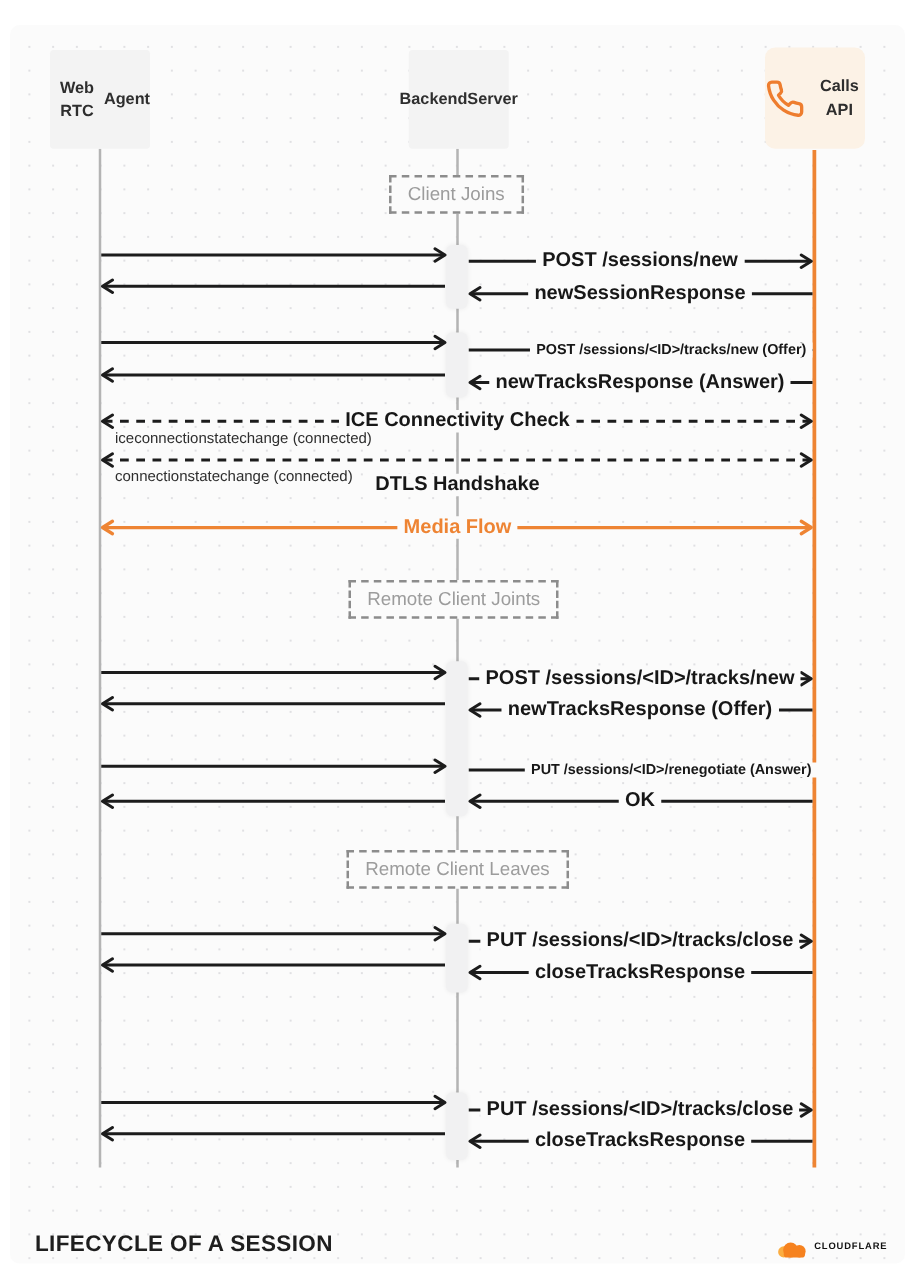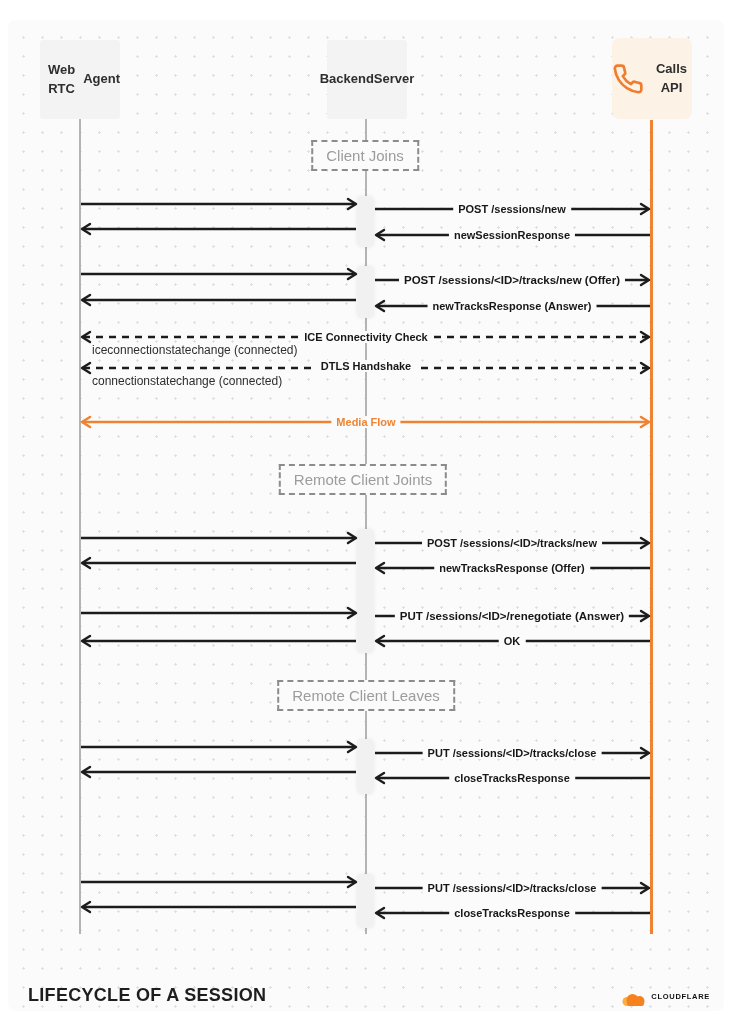--- a/index.html
+++ b/index.html
@@ -21,23 +21,23 @@
     font-weight:bold; font-size:13px; color:#2E2E2E; text-align:center; line-height:1.4;
   }
   .actor.api { background:#FCF2E6; border-radius:8px; gap:7px;text-align:center; }
   .bar {
     position:absolute; left:357px; width:17px; background:#F1F1F2;
     border-radius:5px; box-shadow:0 0 4px rgba(0,0,0,0.07);
   }
   svg.arrows { position:absolute; left:0; top:0; pointer-events:none; }
   .msg-label {
     position:absolute; transform:translate(-50%,-50%); background:#FBFBFB;
-    padding:0 5px; font-weight:bold; font-size:11px; color:#171717; white-space:nowrap;
+    padding:0 5px; font-weight:bold; font-size:16px; color:#171717; white-space:nowrap;
   }
-  .msg-label.long { font-size:11.5px; }
+  .msg-label.long { font-size:11.5px;margin-left:25px; }
   .msg-label.orange { color:#EE8433; }
   .note {
     position:absolute; font-size:12px; color:#2E2E2E; white-space:nowrap; background:transparent;text-align:center;
   }
   .phase {
     position:absolute; transform:translateX(-50%); border:2px dashed #8C8C8C;
     color:#9C9C9C; font-size:15px; padding:5px 13px; background:#FBFBFB; white-space:nowrap;
   }
   .title {
     position:absolute; left:28px; top:985px; font-size:18px; font-weight:bold;
@@ -129,21 +129,21 @@
   <div class="phase" style="left:365px; top:140px;">Client Joins</div>
   <div class="phase" style="left:363px; top:464px;">Remote Client Joints</div>
   <div class="phase" style="left:366px; top:680px;">Remote Client Leaves</div>
 
   <span class="msg-label" style="left:512px; top:209px;">POST /sessions/new</span>
   <span class="msg-label" style="left:512px; top:235px;">newSessionResponse</span>
   <span class="msg-label long" style="left:512px; top:280px;">POST /sessions/&lt;ID&gt;/tracks/new (Offer)</span>
   <span class="msg-label" style="left:512px; top:306px;">newTracksResponse (Answer)</span>
   <span class="msg-label" style="left:366px; top:337px;">ICE Connectivity Check</span>
   <span class="note" style="left:92px; top:343px;">iceconnectionstatechange (connected)</span>
-  <span class="msg-label" style="left:366px; top:366px;">DTLS Handshake</span>
+  <span class="msg-label" style="left:366px; top:388px;">DTLS Handshake</span>
   <span class="note" style="left:92px; top:374px;">connectionstatechange (connected)</span>
   <span class="msg-label orange" style="left:366px; top:422px;">Media Flow</span>
   <span class="msg-label" style="left:512px; top:543px;">POST /sessions/&lt;ID&gt;/tracks/new</span>
   <span class="msg-label" style="left:512px; top:568px;">newTracksResponse (Offer)</span>
   <span class="msg-label long" style="left:512px; top:616px;">PUT /sessions/&lt;ID&gt;/renegotiate (Answer)</span>
   <span class="msg-label" style="left:512px; top:641px;">OK</span>
   <span class="msg-label" style="left:512px; top:753px;">PUT /sessions/&lt;ID&gt;/tracks/close</span>
   <span class="msg-label" style="left:512px; top:778px;">closeTracksResponse</span>
   <span class="msg-label" style="left:512px; top:888px;">PUT /sessions/&lt;ID&gt;/tracks/close</span>
   <span class="msg-label" style="left:512px; top:913px;">closeTracksResponse</span>

